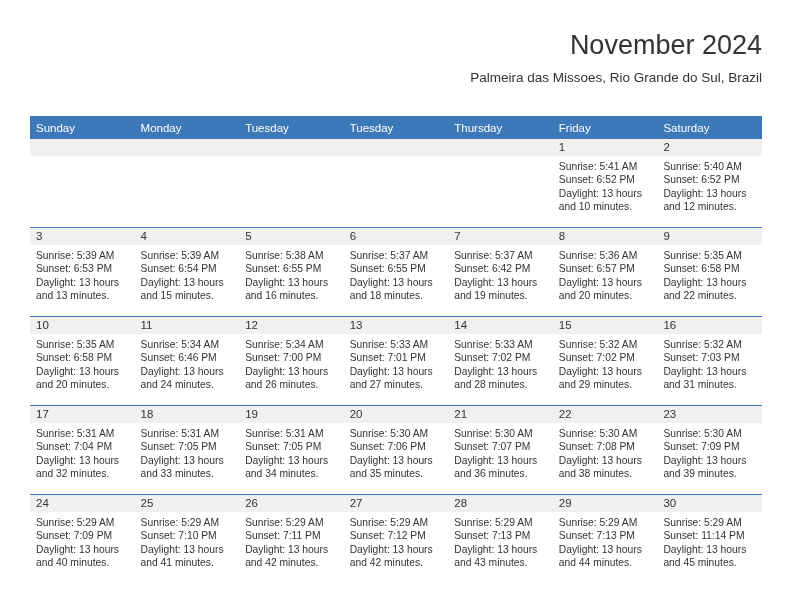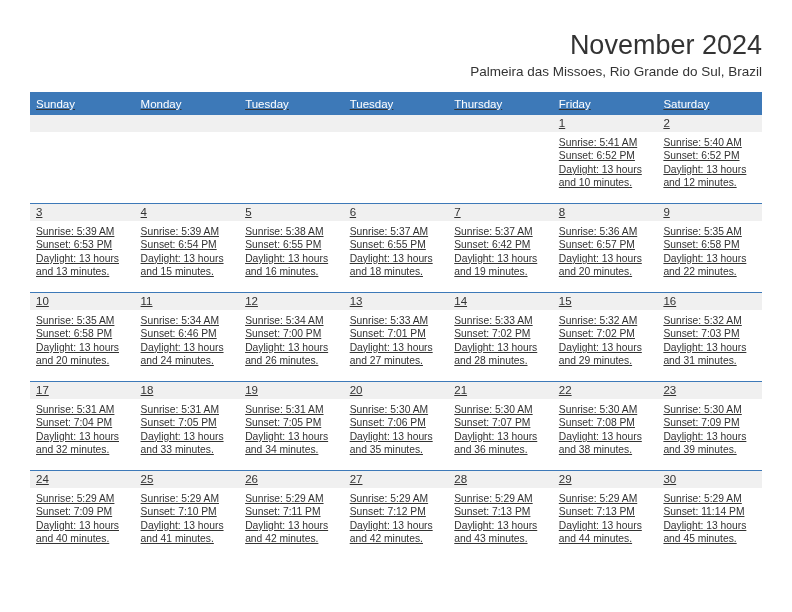--- a/index.html
+++ b/index.html
@@ -77,32 +77,32 @@
     font-weight: normal;
     color: #333333;
     line-height: 34px;
     white-space: nowrap;
   }
   .cal-subtitle {
     font-size: 13.5px;
     font-weight: normal;
     color: #333333;
     line-height: 20px;
+    margin-top: 6px;
     white-space: nowrap;
   }
 
   
   .calendar {
     position: absolute;
     left: 30px;
-    top: 92px;
+    top: 116px;
     width: 732px;
     border-collapse: collapse;
     table-layout: fixed;
-    text-decoration: underline;
   }
   .calendar th {
     background: #3d79b8;
     color: #ffffff;
     font-size: 11.5px;
     font-weight: normal;
     text-align: left;
     padding: 5px 0 5px 6px;
     height: 13px;
     vertical-align: middle;

